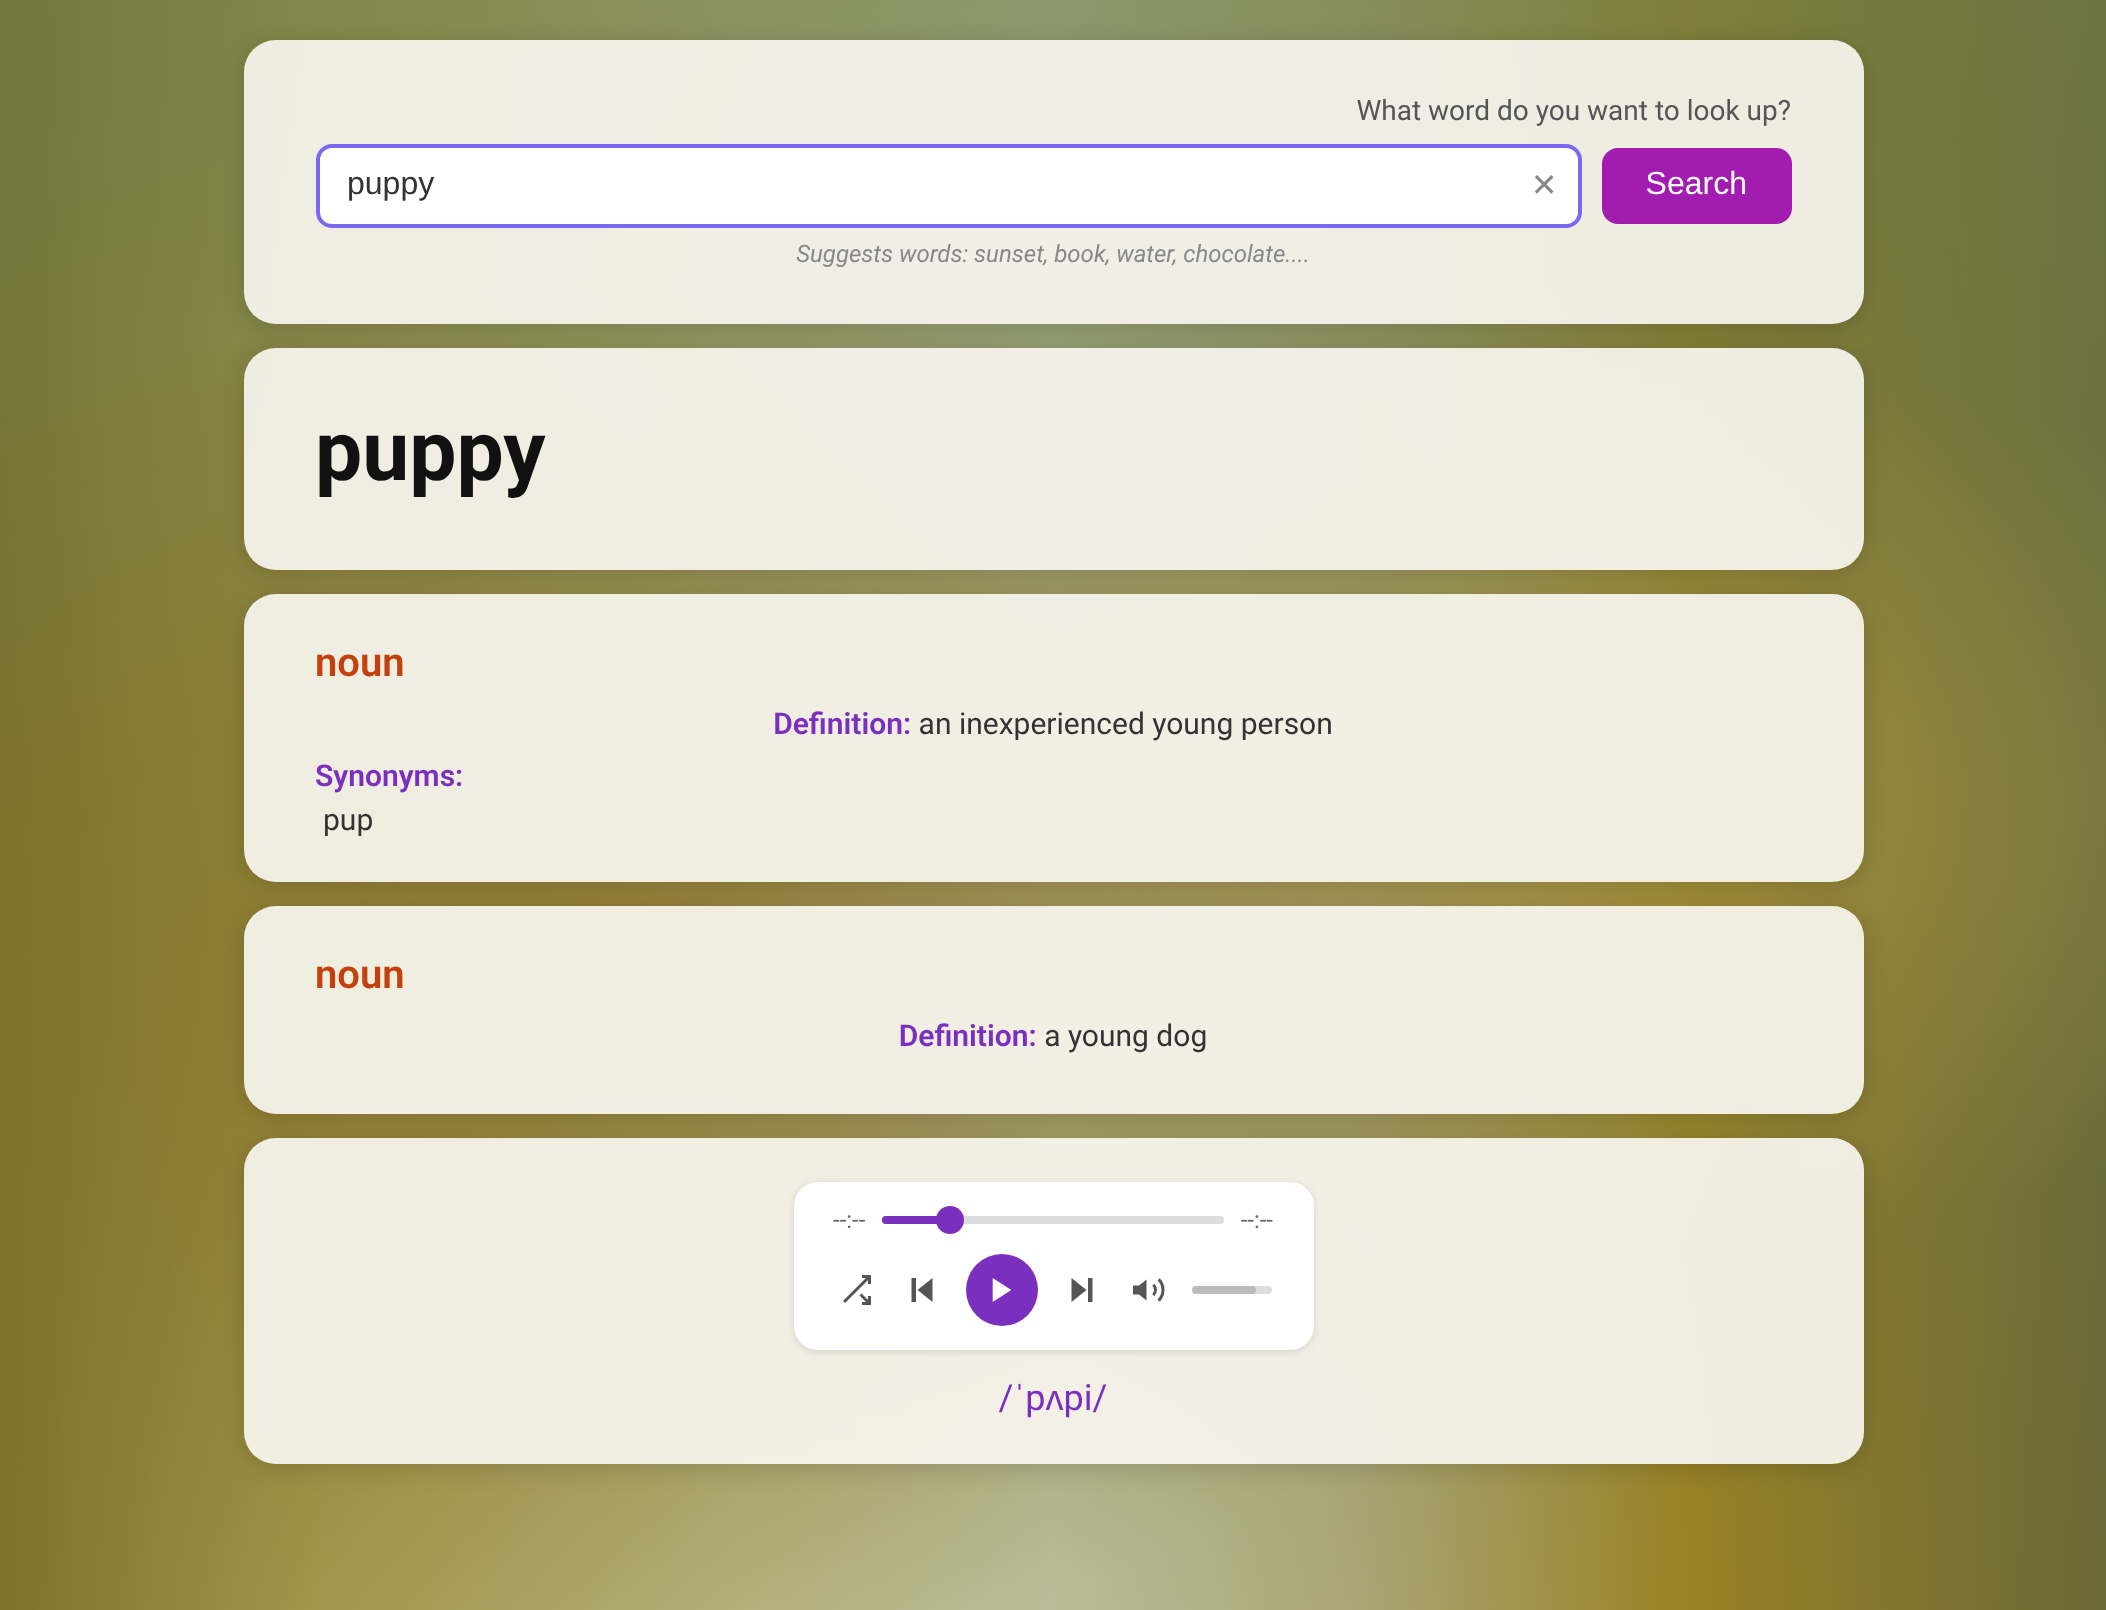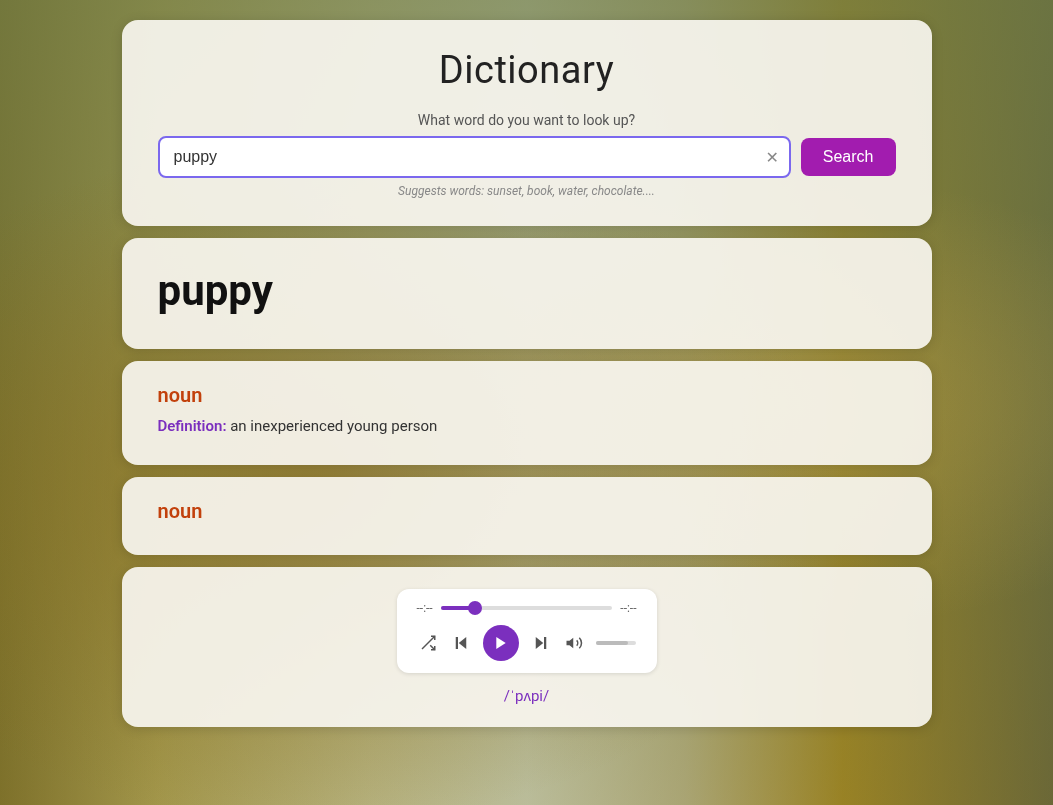--- a/index.html
+++ b/index.html
@@ -55,21 +55,21 @@
       font-size: 38px;
       font-weight: 400;
       color: #222;
       margin-bottom: 20px;
       letter-spacing: 0.5px;
     }
 
     .search-label {
       font-size: 14px;
       color: #555;
-      text-align: center;
+      text-align: right;
       margin-bottom: 8px;
     }
 
     .search-row {
       display: flex;
       align-items: center;
       gap: 10px;
     }
 
     .search-input-wrapper {
@@ -150,20 +150,21 @@
       font-size: 20px;
       color: #c2410c;
       font-weight: 600;
       margin-bottom: 10px;
     }
 
     .definition-line {
       font-size: 15px;
       color: #333;
       margin-bottom: 8px;
+      text-align: center;
     }
 
     .definition-line .def-label {
       color: #7b2fbe;
       font-weight: 600;
     }
 
     .synonyms-line {
       font-size: 15px;
       color: #333;
@@ -276,34 +277,33 @@
     }
 
     .volume-fill {
       width: 80%;
       height: 100%;
       background: #bbb;
       border-radius: 2px;
     }
 
     .audio-phonetic {
-      font-size: 15px;
+      font-size: 18px;
       color: #7b2fbe;
     }
   </style>
 </head>
 <body>
 
 <div class="bg"></div>
 <div class="bg-overlay"></div>
 
 <div class="page-container">
 
   <div class="card search-card">
-    <h1 class="app-title">Dictionary</h1>
     <p class="search-label">What word do you want to look up?</p>
     <div class="search-row">
       <div class="search-input-wrapper">
         <input class="search-input" type="text" value="puppy" style="">
         <button class="clear-btn">✕</button>
       </div>
       <button class="search-btn">Search</button>
     </div>
     <p class="search-hint">Suggests words: sunset, book, water, chocolate....</p>
   </div>
@@ -311,24 +311,32 @@
   <div class="card word-card">
     <div class="word-title">puppy</div>
   </div>
 
   <div class="card def-card">
     <div class="part-of-speech">noun</div>
     <div class="definition-line">
       <span class="def-label">Definition:</span>
       <span> an inexperienced young person</span>
     </div>
+    <div class="synonyms-line">
+      <span class="syn-label">Synonyms:</span>
+      <span class="synonym-word">pup</span>
+    </div>
   </div>
 
   <div class="card def-card">
     <div class="part-of-speech">noun</div>
+    <div class="definition-line">
+      <span class="def-label">Definition:</span>
+      <span> a young dog</span>
+    </div>
   </div>
 
   <div class="card audio-card">
     <div class="audio-player">
 
       <div class="audio-progress-row">
         <span>--:--</span>
         <div class="audio-track">
           <div class="audio-fill"></div>
           <div class="audio-thumb"></div>

